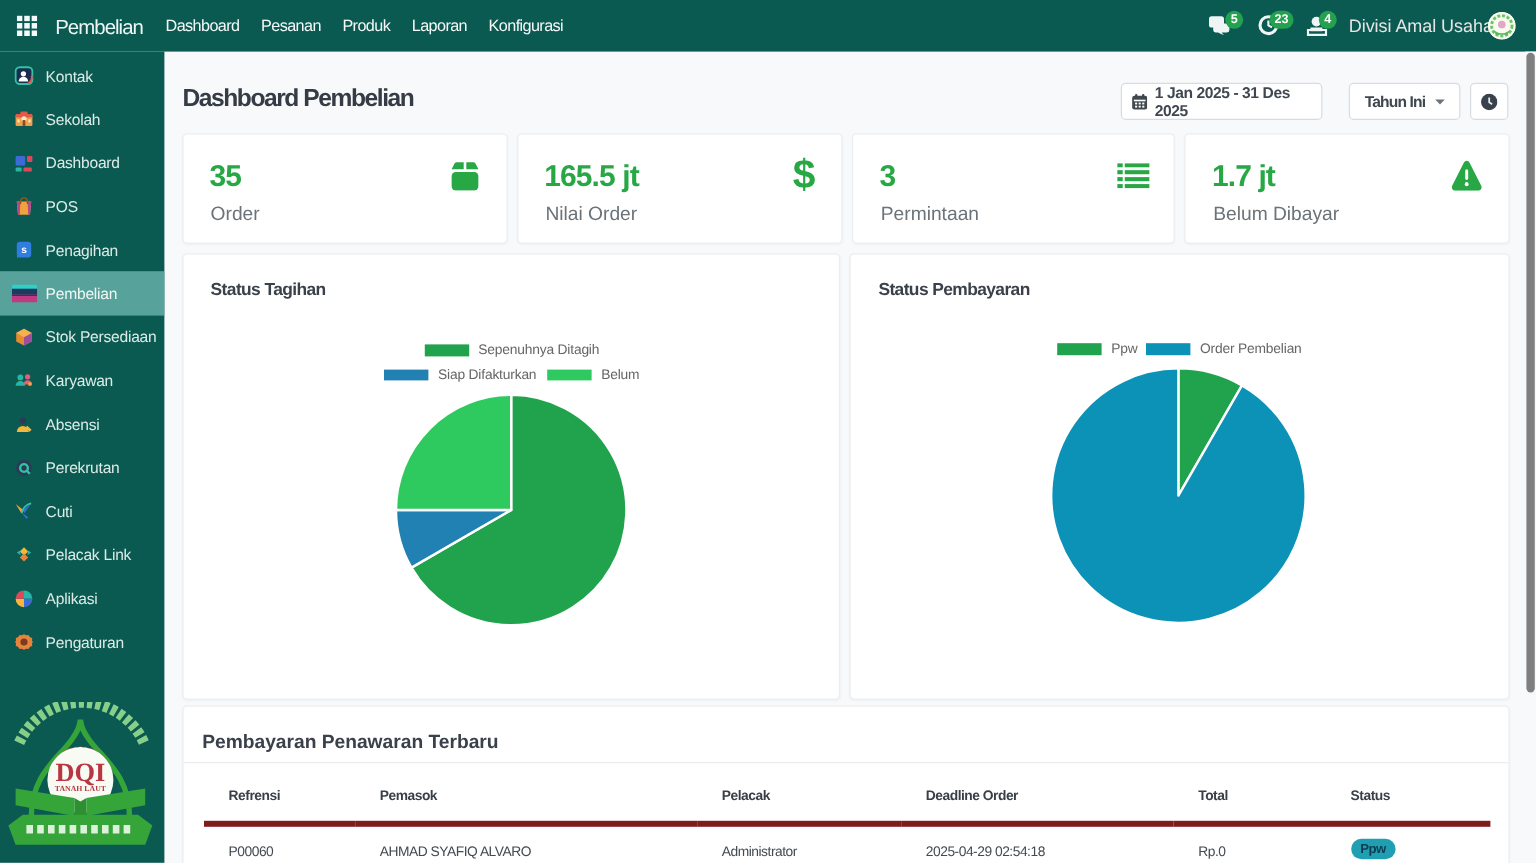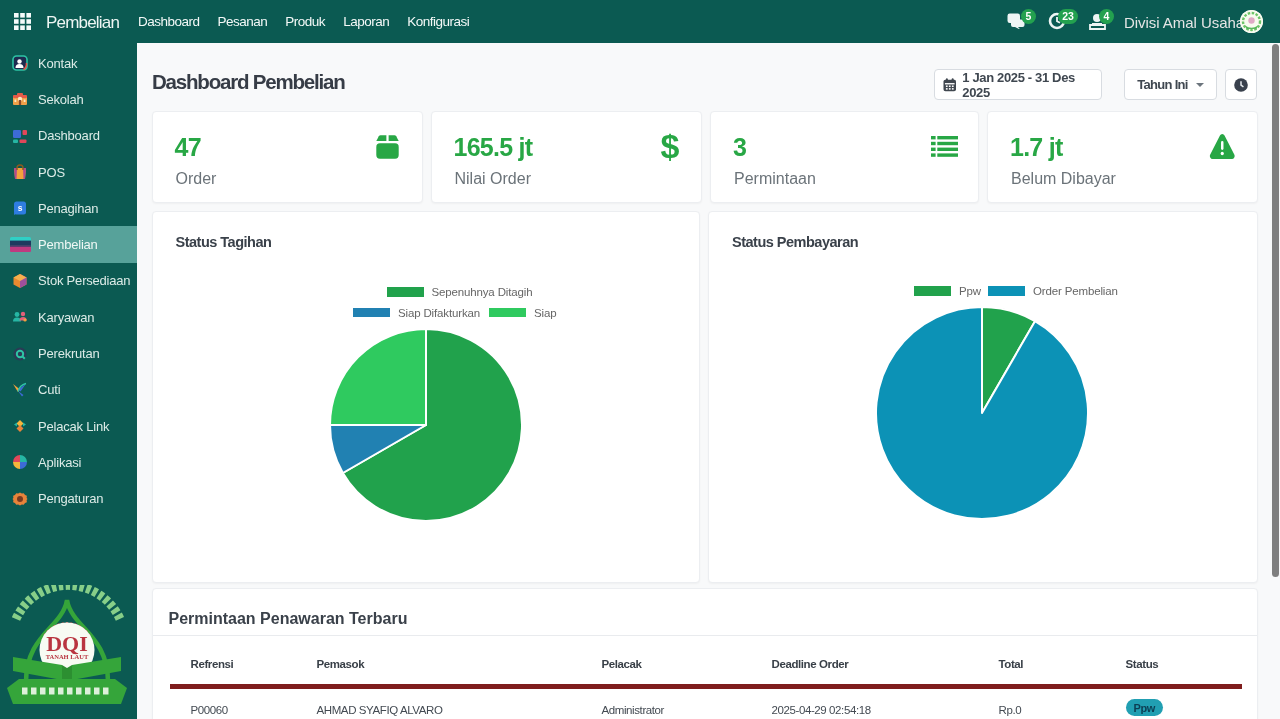--- a/index.html
+++ b/index.html
@@ -18,21 +18,21 @@
 .sitem svg { margin-right:10px; flex:none; }
 .sitem.active { background:#57a29a; color:#f0f8f5; }
 .content { position:absolute; left:137px; top:43px; width:1143px; height:676px; background:#f8f9fa; }
 .pagetitle { position:absolute; left:152px; top:70px; font-size:20.5px; font-weight:bold; color:#363c46; letter-spacing:-1.2px; }
 .btn { position:absolute; top:69px; height:31px; background:#fff; border:1px solid #d8dce1; border-radius:4px; color:#3f4750; font-size:13px; font-weight:bold; letter-spacing:-0.35px; display:flex; align-items:center; justify-content:center; }
 .card { position:absolute; background:#fff; border:1px solid #eceef1; border-radius:4px; box-shadow:0 1px 2px rgba(0,0,0,0.04); }
 .statnum { position:absolute; left:22px; top:23px; font-size:25px; font-weight:bold; color:#28a745; letter-spacing:-0.75px; line-height:1; }
 .statlbl { position:absolute; left:23px; top:58px; font-size:16px; color:#6b7379; }
 .staticon { position:absolute; right:23px; top:24px; }
 .ctitle { position:absolute; left:23px; top:22px; font-size:14.5px; font-weight:bold; color:#3a414a; letter-spacing:-0.5px; }
-.leg { position:absolute; display:flex; align-items:center;margin-left:33px; }
+.leg { position:absolute; display:flex; align-items:center; }
 .leg .sw { width:37px; height:9.5px; margin-right:8px; }
 .leg span { font-size:11.5px; color:#666; letter-spacing:-0.15px; }
 .tablecard-h { position:absolute; left:0; top:0; right:0; height:47px; border-bottom:1px solid #e9ebee; }
 .tablecard-h div { position:absolute; left:16px; top:21px; font-size:16px; font-weight:bold; color:#3a414a; letter-spacing:0; }
 table.t { position:absolute; left:17px; top:47px; width:1072px; border-collapse:collapse; table-layout:fixed; }
 table.t th { text-align:left; font-size:11.5px; color:#383f47; padding:22px 0 14px 21px; border-bottom:5px solid #7f1d1d; font-weight:bold; letter-spacing:-0.4px; }
 table.t td { text-align:left; font-size:11.5px; color:#434a52; padding:15px 0 15px 21px; letter-spacing:-0.4px; }
 .scroll-track { position:absolute; left:1271px; top:43px; width:9px; height:676px; background:#f8f9fa; z-index:40; }
 .scroll-thumb { position:absolute; left:1272px; top:44px; width:7px; height:533px; background:#7f7f7f; border-radius:4px; z-index:41; }
 </style>
@@ -134,20 +134,25 @@
         <path d="M8,1 L14.5,4.5 L14.5,11.5 L8,15 L8,8 Z" fill="#9c4f9c"></path>
         <path d="M8,8 L1.5,4.5 L8,1 L14.5,4.5 Z" fill="#f6b04e"></path>
       </svg>Stok Persediaan</div>
   <div class="sitem"><svg width="16" height="16" viewBox="0 0 16 16">
         <circle cx="5" cy="5.5" r="2.4" fill="#26b6a4"></circle>
         <path d="M1,12.5 a4,4 0 0 1 8,0 z" fill="#26b6a4"></path>
         <circle cx="11" cy="5" r="2.2" fill="#e0607a"></circle>
         <path d="M7.5,11.5 a3.6,3.6 0 0 1 7.2,0 z" fill="#e0607a"></path>
         <circle cx="13" cy="11" r="1.6" fill="#f2a23c"></circle>
       </svg>Karyawan</div>
+  <div class="sitem"><svg width="16" height="16" viewBox="0 0 16 16">
+        <circle cx="7" cy="4.5" r="2.6" fill="#2b3a55"></circle>
+        <path d="M2,14 a5,5 0 0 1 10,0 z" fill="#f5b63c"></path>
+        <path d="M10,9.5 l3.5,3.5" stroke="#f5b63c" stroke-width="2.2"></path>
+      </svg>Absensi</div>
   <div class="sitem"><svg width="16" height="16" viewBox="0 0 16 16">
         <circle cx="8" cy="8" r="6.5" fill="#2b3a55"></circle>
         <circle cx="8" cy="8" r="3.2" fill="none" stroke="#2ec4a5" stroke-width="2"></circle>
         <path d="M10,10 l2.8,2.8" stroke="#2ec4a5" stroke-width="2"></path>
       </svg>Perekrutan</div>
   <div class="sitem"><svg width="16" height="16" viewBox="0 0 16 16">
         <path d="M1,2 l7,5.5 -2,2.5 z" fill="#f2a23c"></path>
         <path d="M14,1.5 l-7.5,6 2,2 z" fill="#3d6bd6"></path>
         <path d="M6,9 l4,5.5 1.5,-1.5 z" fill="#3d6bd6"></path>
         <path d="M14,1.5 c-4,1 -7,4 -8,8" stroke="#2ec4a5" stroke-width="1.4" fill="none"></path>
@@ -206,21 +211,21 @@
 </div>
 <div class="btn" style="left:1124px; width:93px; letter-spacing:-0.7px;">Tahun Ini<span style="margin-left:8px; width:0; height:0; border-left:4px solid transparent; border-right:4px solid transparent; border-top:4.5px solid #6c757d;"></span></div>
 <div class="btn" style="left:1225px; width:32px;">
   <svg width="14" height="14" viewBox="0 0 16 16">
       <circle cx="8" cy="8" r="7.8" fill="#39414d"></circle>
       <path d="M8,3.8 v4.4 l2.8,1.9" stroke="#e8ecf0" stroke-width="1.7" fill="none"></path>
     </svg>
 </div>
 
 <div class="card" style="left:151.5px; top:110.5px; width:271px; height:92.5px;">
-  <div class="statnum">47</div>
+  <div class="statnum">35</div>
     <div class="statlbl">Order</div>
   <div class="staticon" style="top:23px; right:22.5px;"><svg width="23" height="24" viewBox="0 0 23 24">
         <path d="M0.3,6 L2.8,1.3 Q3.4,0.3 4.5,0.3 L10.4,0.3 L10.4,6 Z" fill="#28a745"></path>
         <path d="M22.7,6 L20.2,1.3 Q19.6,0.3 18.5,0.3 L12.6,0.3 L12.6,6 Z" fill="#28a745"></path>
         <rect x="0.3" y="8.3" width="22.4" height="15.4" rx="3.6" fill="#28a745"></rect>
       </svg></div>
 </div>
 <div class="card" style="left:430.5px; top:110.5px; width:271.5px; height:92.5px;">
   <div class="statnum">165.5 jt</div>
     <div class="statlbl">Nilai Order</div>
@@ -260,21 +265,21 @@
 <div class="leg" style="left:353.5px; top:286px;">
     <div class="sw" style="background:#21a24c;"></div>
     <span>Sepenuhnya Ditagih</span>
   </div>
 <div class="leg" style="left:320px; top:306.5px;">
     <div class="sw" style="background:#2181b2;"></div>
     <span>Siap Difakturkan</span>
   </div>
 <div class="leg" style="left:456px; top:306.5px;">
     <div class="sw" style="background:#2fca5f;"></div>
-    <span>Siap</span>
+    <span>Belum</span>
   </div>
 <svg style="position:absolute; left:326px; top:325px;" width="200" height="200" viewBox="0 0 200 200">
   <path d="M100,100 L100.0,4.0 A96,96 0 1 1 16.86,148.0 Z" fill="#21a24c" stroke="#fff" stroke-width="2" stroke-linejoin="round"></path>
   <path d="M100,100 L16.86,148.0 A96,96 0 0 1 4.0,100.0 Z" fill="#2181b2" stroke="#fff" stroke-width="2" stroke-linejoin="round"></path>
   <path d="M100,100 L4.0,100.0 A96,96 0 0 1 100.0,4.0 Z" fill="#2fca5f" stroke="#fff" stroke-width="2" stroke-linejoin="round"></path>
 </svg>
 
 <div class="card" style="left:708px; top:210.5px; width:550px; height:372px;">
   <div class="ctitle">Status Pembayaran</div>
 </div>
@@ -286,21 +291,21 @@
     <div class="sw" style="background:#0c92b6;"></div>
     <span>Order Pembelian</span>
   </div>
 <svg style="position:absolute; left:874px; top:305px;" width="216" height="216" viewBox="0 0 216 216">
   <path d="M108,108 L108.0,2.0 A106,106 0 0 1 161.0,16.2 Z" fill="#21a24c" stroke="#fff" stroke-width="2" stroke-linejoin="round"></path>
   <path d="M108,108 L161.0,16.2 A106,106 0 1 1 108.0,2.0 Z" fill="#0c92b6" stroke="#fff" stroke-width="2" stroke-linejoin="round"></path>
 </svg>
 
 <div class="card" style="left:151.5px; top:587.5px; width:1106.5px; height:200px; border-radius:4px 4px 0 0;">
   <div class="tablecard-h">
-      <div>Permintaan Penawaran Terbaru</div>
+      <div>Pembayaran Penawaran Terbaru</div>
     </div>
   <table class="t">
     <colgroup>
         <col style="width:126px">
         <col style="width:285px">
         <col style="width:170px">
         <col style="width:227px">
         <col style="width:127px">
         <col>
       </colgroup>

